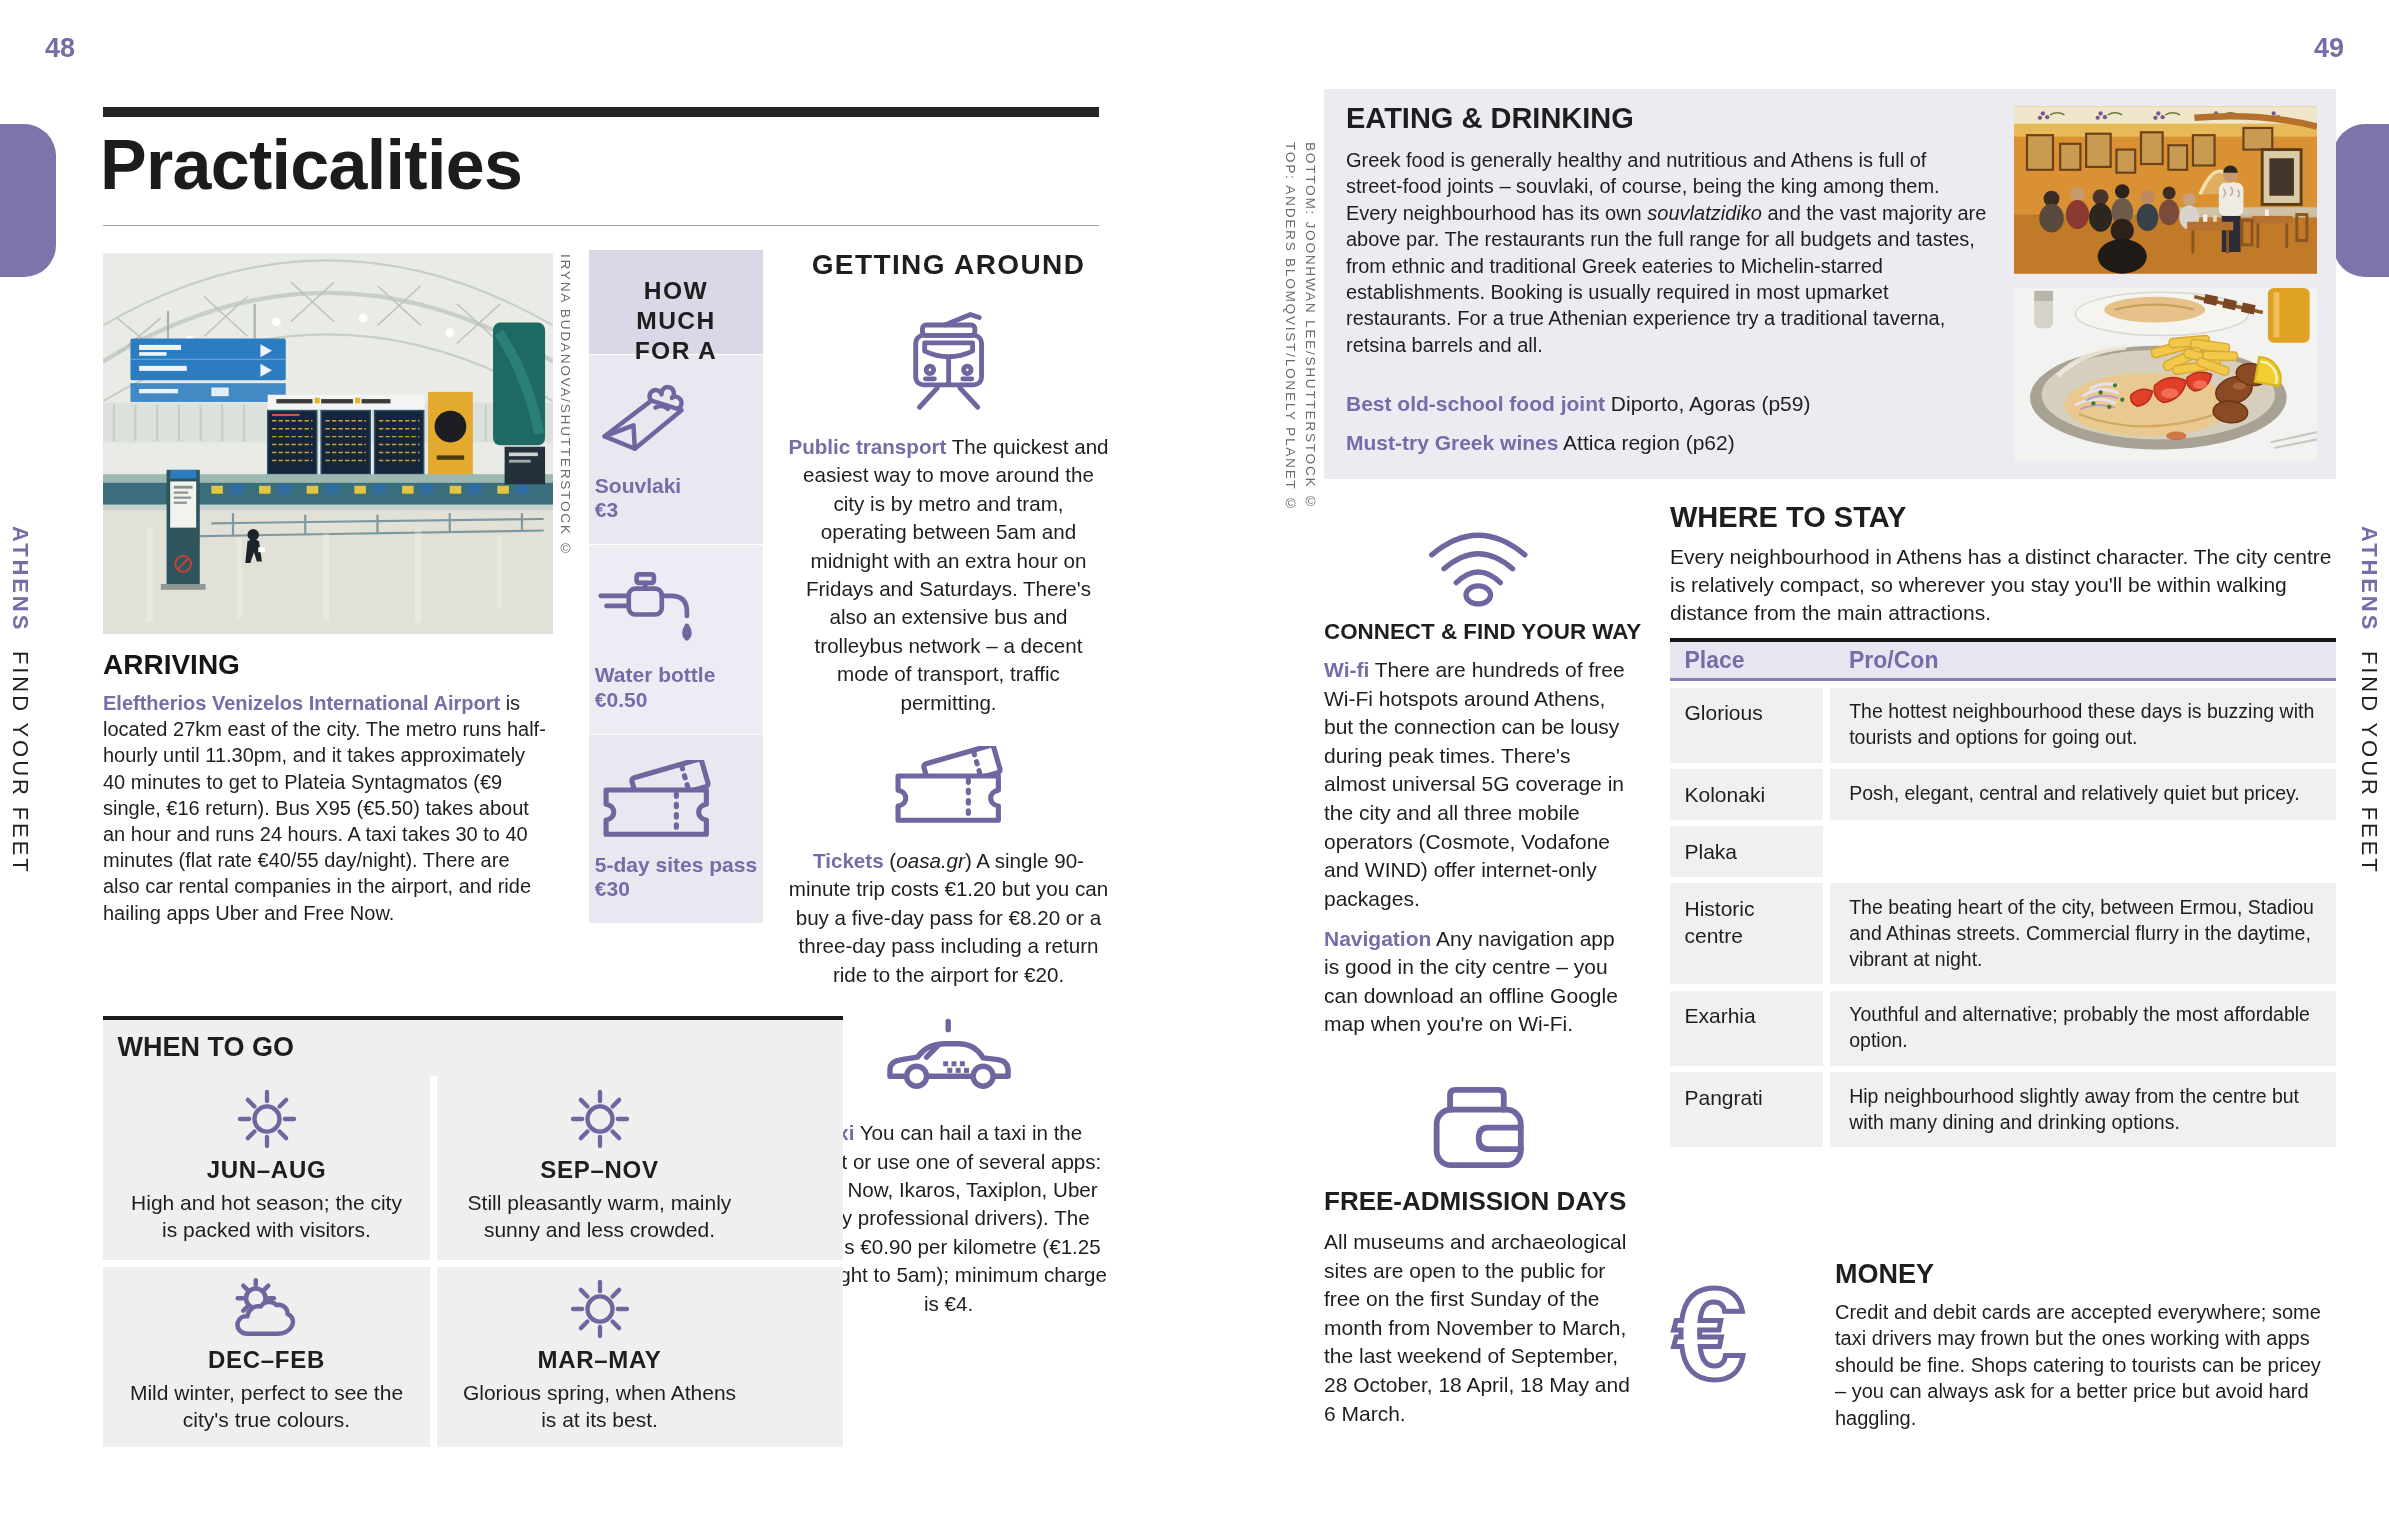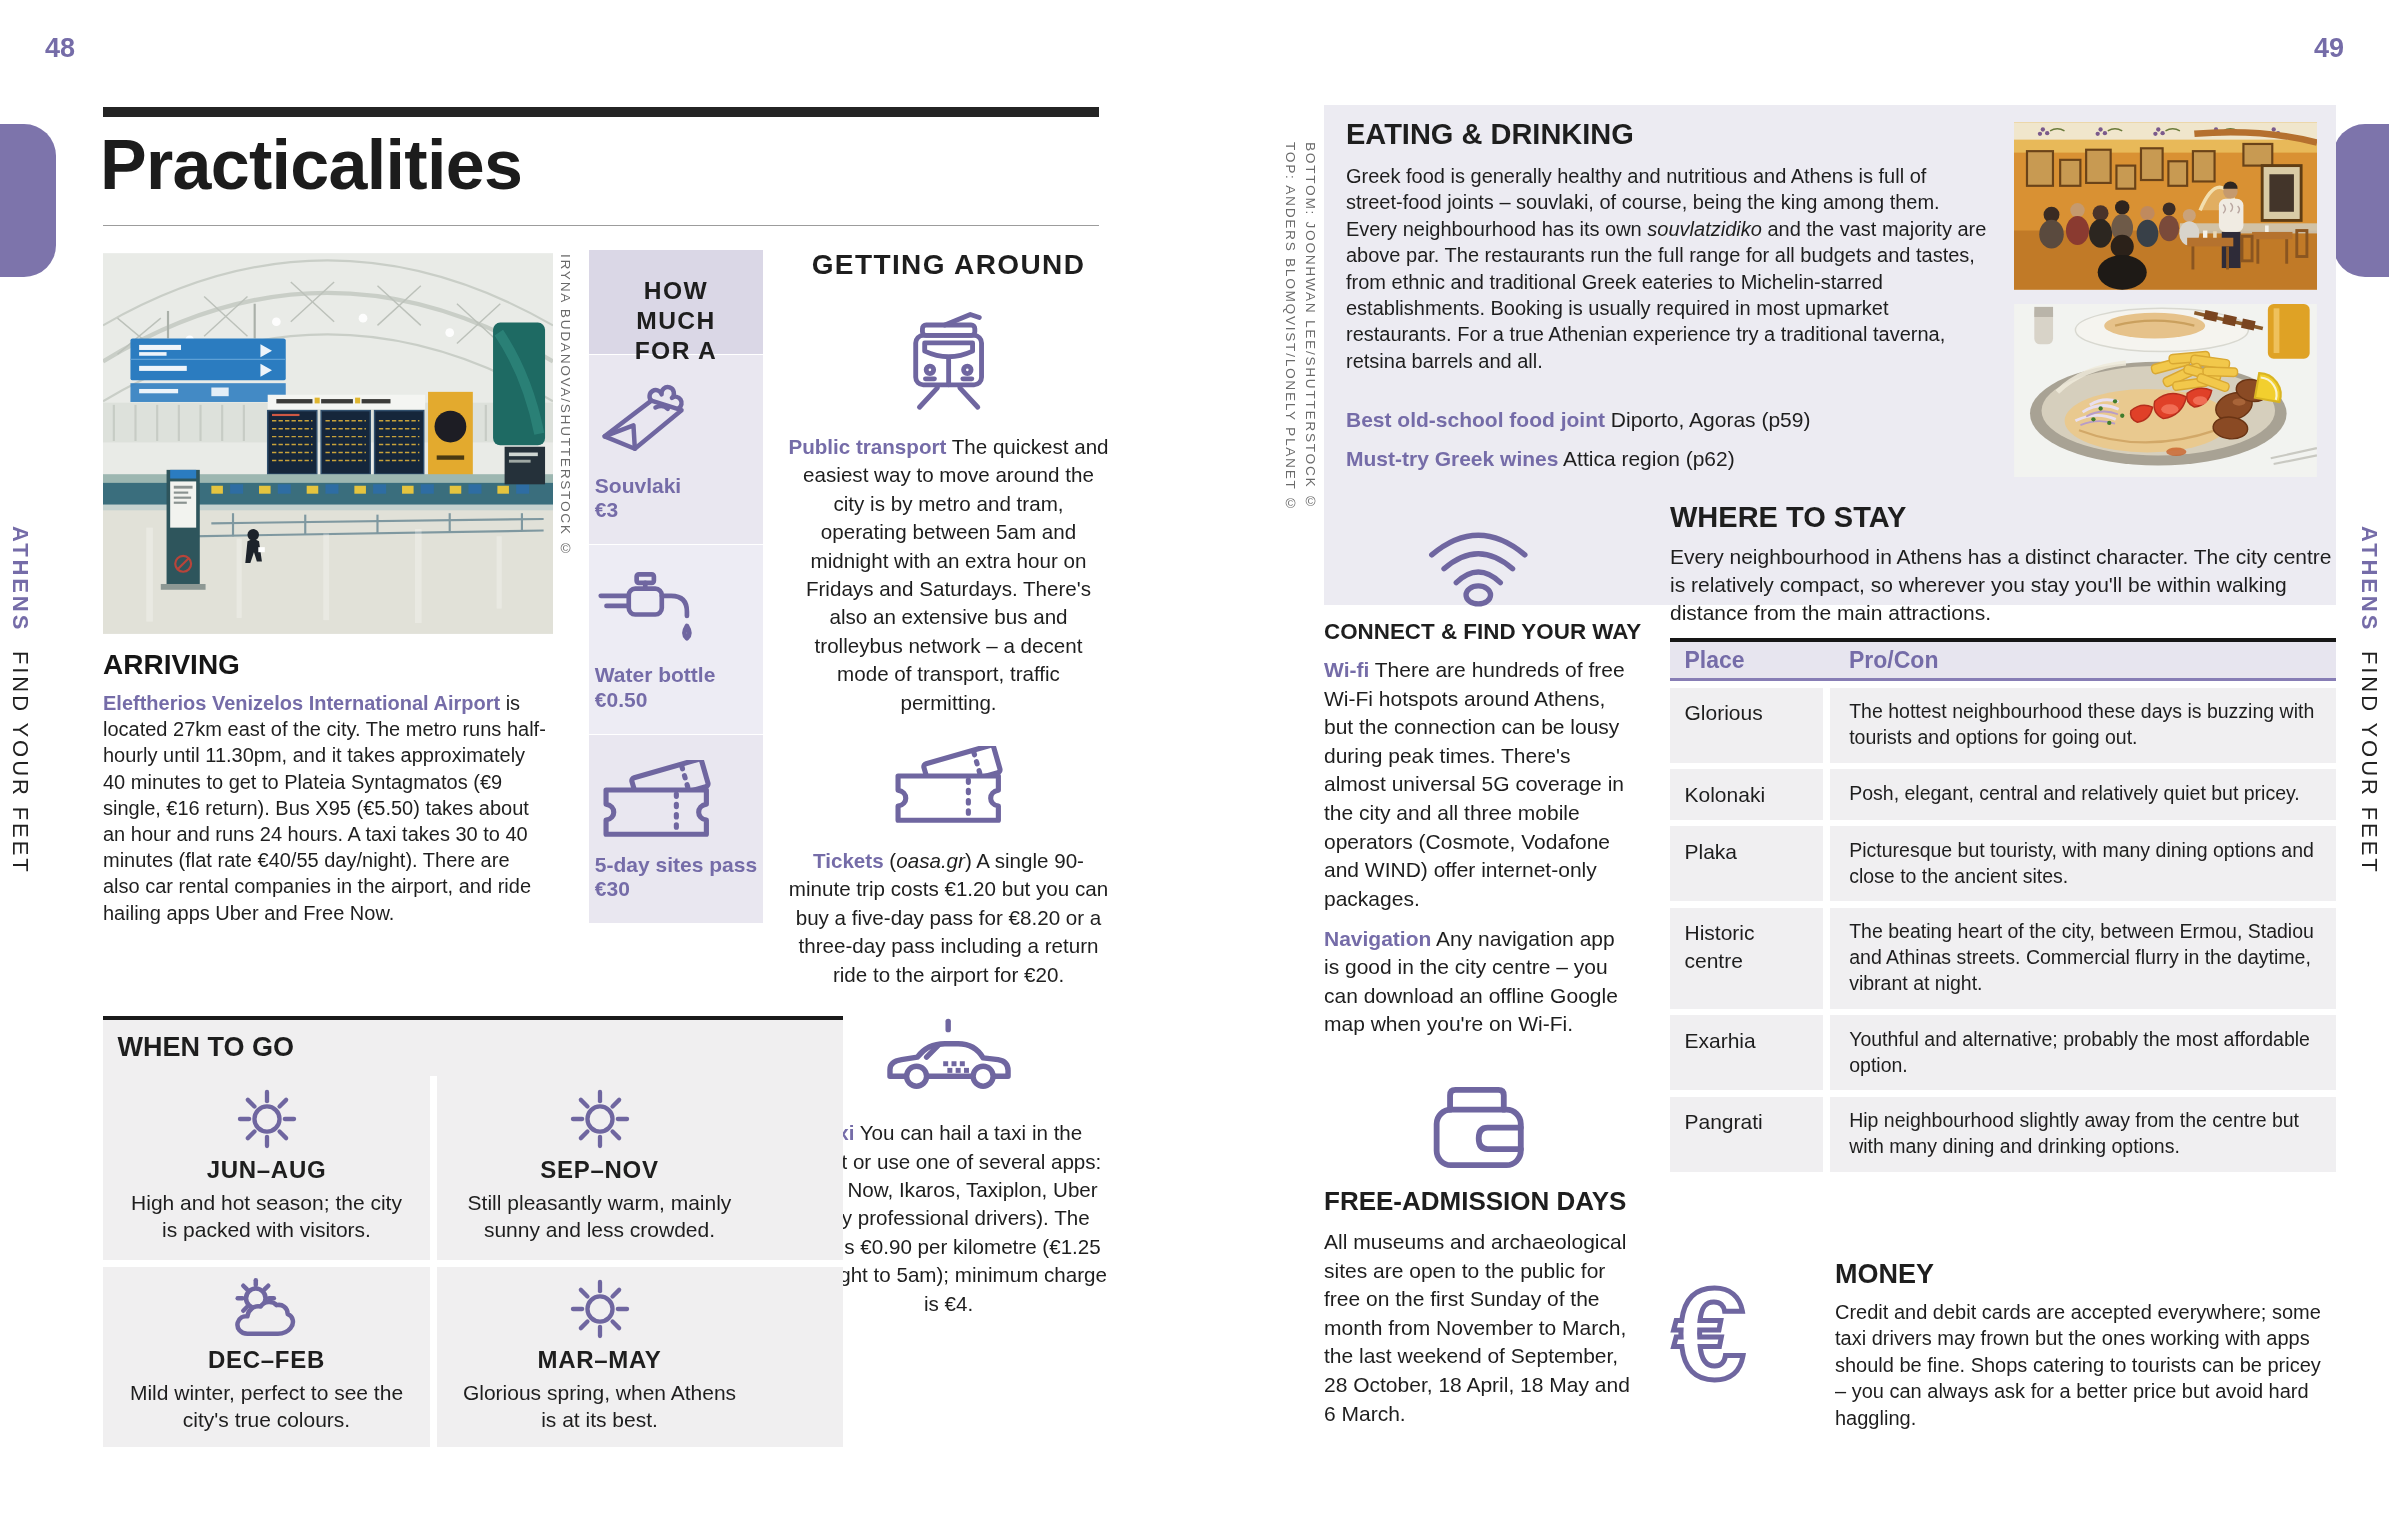--- a/index.html
+++ b/index.html
@@ -75,21 +75,21 @@
 
   
   .getting{position:absolute;left:788px;top:249px;width:321px;text-align:center;}
   .ga-h{font-size:28px;font-weight:800;letter-spacing:1.4px;}
   .ga-icon{margin-top:29px;}
   .ga-icon svg{height:101px;}
   .ga-icon.small svg{height:79px;}
   .ga-p{margin-top:20px;font-size:20.6px;line-height:1.38;}
 
   
-  .eat{position:absolute;left:1324px;top:105px;width:1012px;height:500px;background:var(--lavender);}
+  .eat{position:absolute;left:1324px;top:89px;width:1012px;height:390px;background:var(--lavender);}
   .eat-h{position:absolute;left:22px;top:13px;font-size:29px;font-weight:800;}
   .eat-p{position:absolute;left:22px;top:58px;width:642px;font-size:20px;line-height:1.32;}
   .eat-line{position:absolute;left:22px;font-size:21px;}
   .eat-b1{top:303px;}
   .eat-b2{top:342px;}
 
   .sidecol{position:absolute;width:309px;}
   .connect{left:1324px;top:514px;}
   .freeadm{left:1324px;top:1081px;}
   .cicon{text-align:center;}
@@ -700,21 +700,20 @@
       <div class="t-row">
         <div class="t-place">Glorious</div>
         <div class="t-pro">The hottest neighbourhood these days is buzzing with tourists and options for going out.</div>
       </div>
       <div class="t-row">
         <div class="t-place">Kolonaki</div>
         <div class="t-pro">Posh, elegant, central and relatively quiet but pricey.</div>
       </div>
       <div class="t-row">
         <div class="t-place">Plaka</div>
-        <div class="t-pro">Picturesque but touristy, with many dining options and close to the ancient sites.</div>
       </div>
       <div class="t-row">
         <div class="t-place">Historic centre</div>
         <div class="t-pro">The beating heart of the city, between Ermou, Stadiou and Athinas streets. Commercial flurry in the daytime, vibrant at night.</div>
       </div>
       <div class="t-row">
         <div class="t-place">Exarhia</div>
         <div class="t-pro">Youthful and alternative; probably the most affordable option.</div>
       </div>
       <div class="t-row">

